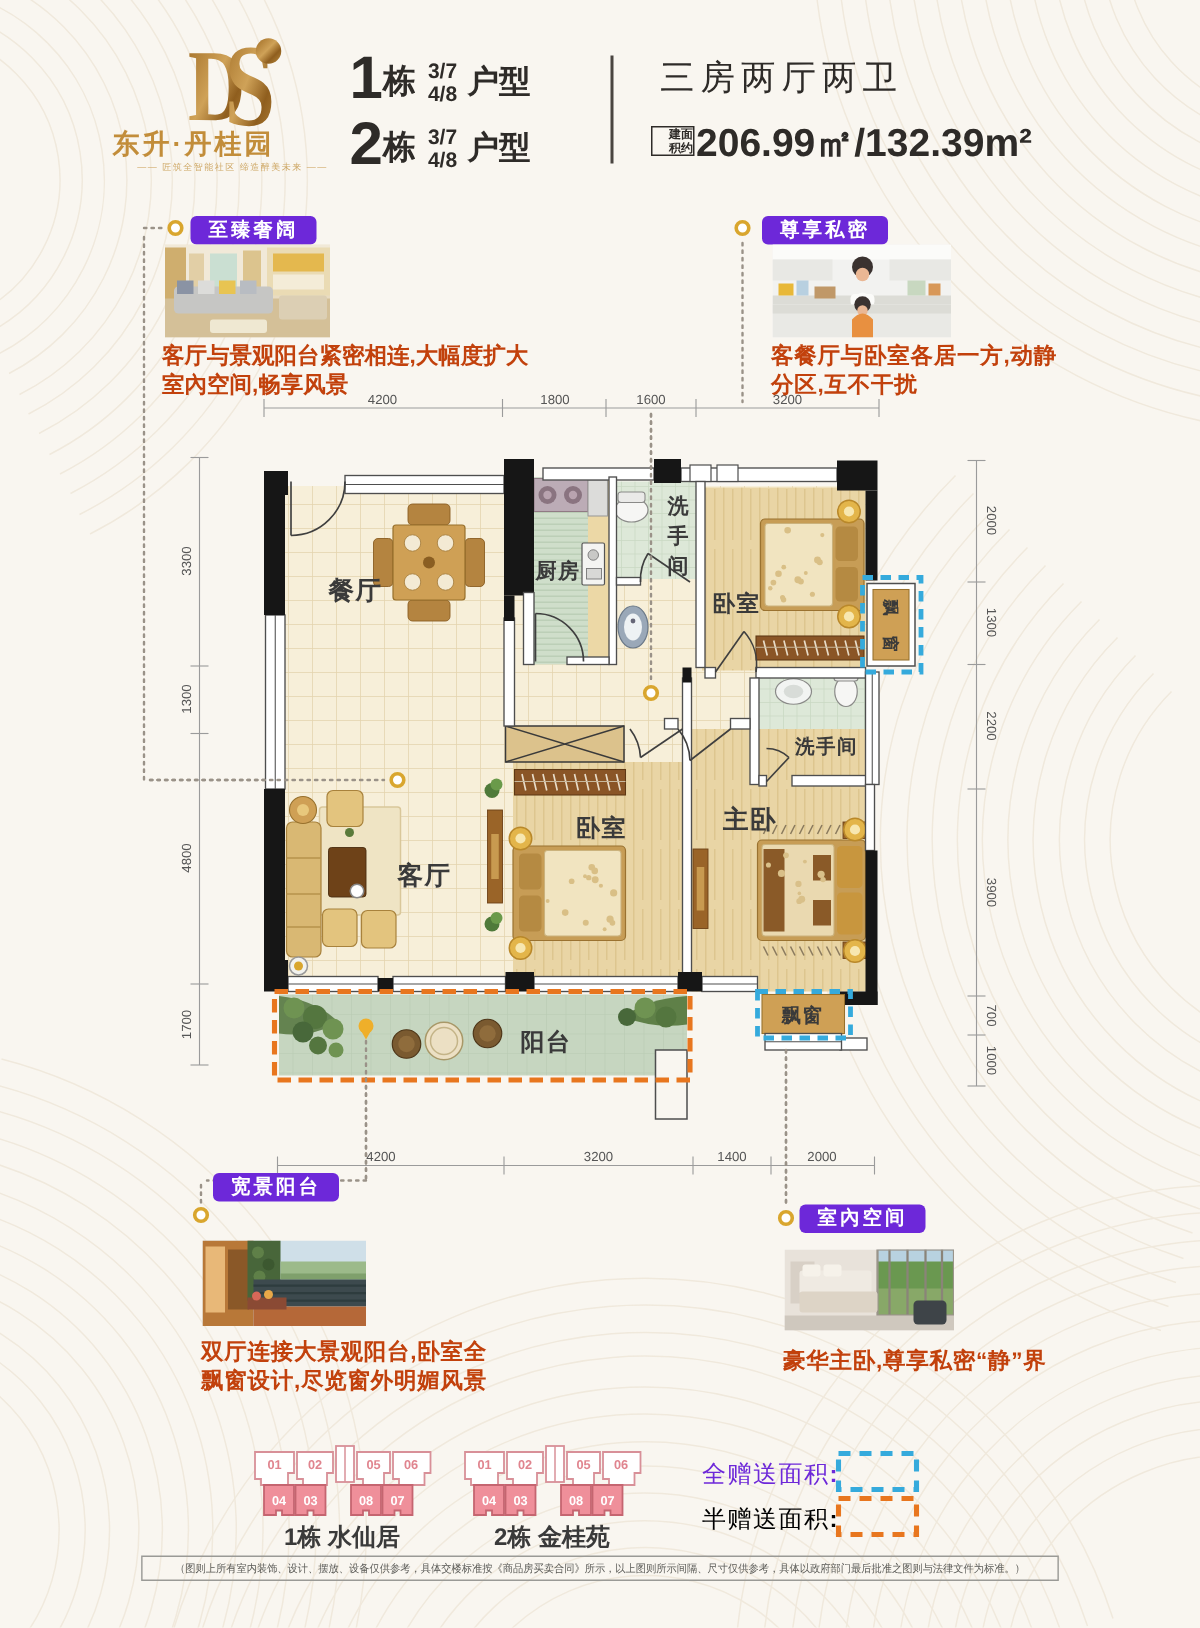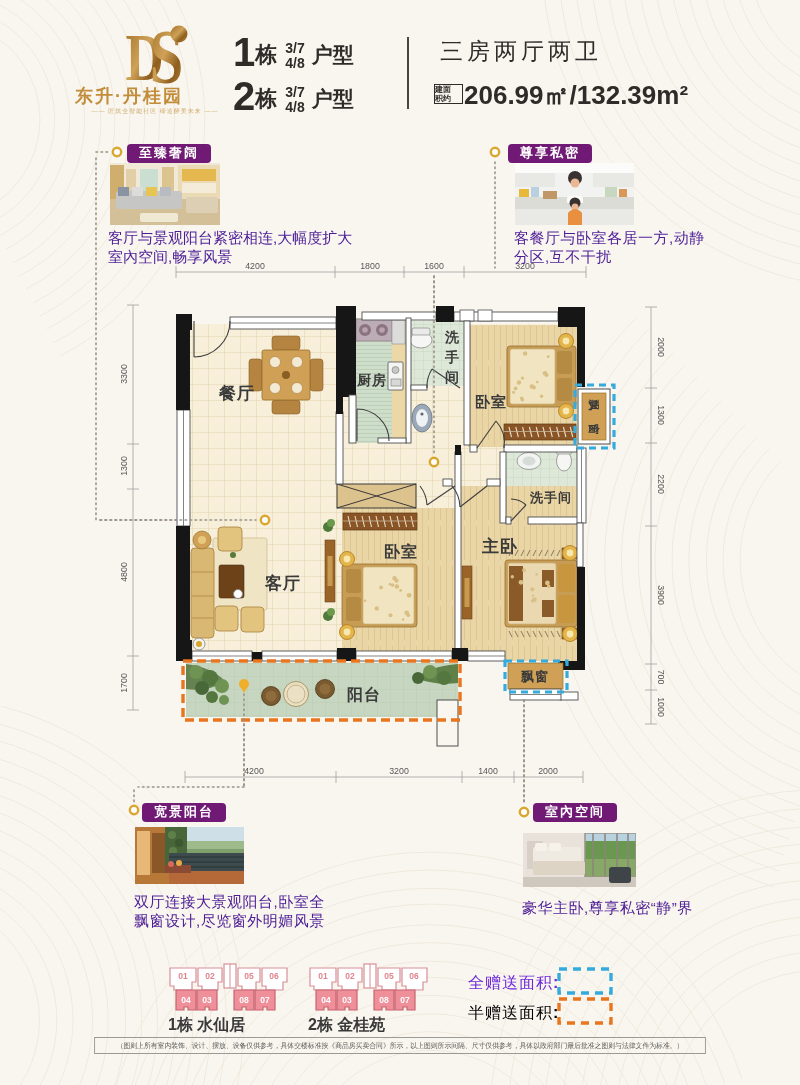--- a/index.html
+++ b/index.html
@@ -1,18 +1,18 @@
 <!DOCTYPE html>
 <html><head><meta charset="utf-8">
 <style>
 html,body{margin:0;padding:0;}
 body{width:800px;height:1085px;background:#f9f6f0;font-family:"Liberation Sans",sans-serif;overflow:hidden;position:relative;}
 .abs{position:absolute;}
-.lbl{position:absolute;background:#701a75;color:#fff;font-weight:bold;font-size:13px;letter-spacing:2px;border-radius:4px;padding:1px 12px 2px;line-height:16px;}
-.para{position:absolute;color:#4c1d95;font-weight:normal;font-size:15px;line-height:19px;letter-spacing:0.5px;}
+.lbl{position:absolute;background:#6d28d9;color:#fff;font-weight:bold;font-size:13px;letter-spacing:2px;border-radius:4px;padding:1px 12px 2px;line-height:16px;}
+.para{position:absolute;color:#c2410c;font-weight:bold;font-size:15px;line-height:19px;letter-spacing:0.5px;}
 </style></head>
 <body>
 <svg class="abs" style="left:0;top:0" width="800" height="1085" viewBox="0 0 800 1085">
     <defs>
 <pattern id="tile" width="16" height="16" patternUnits="userSpaceOnUse">
         <rect width="16" height="16" fill="#f7efd9"></rect>
         <path d="M16 0H0V16" fill="none" stroke="#e4d4ae" stroke-width="1"></path>
       </pattern>
 <pattern id="wood" width="12" height="40" patternUnits="userSpaceOnUse">
         <rect width="12" height="40" fill="#e9d5a5"></rect>
@@ -472,21 +472,21 @@
 <text x="70" y="65" font-family="Liberation Serif,serif" font-size="78" font-weight="bold" fill="url(#goldg)">S</text>
     </g>
 <circle cx="84" cy="16" r="8.5" fill="url(#goldg)"></circle>
 </svg>
 <div class="abs" style="left:75px;top:84px;width:160px;text-align:left;font-size:18px;font-weight:bold;color:#c28d3a;letter-spacing:2px">东升·丹桂园</div>
 <div class="abs" style="left:75px;top:107px;width:160px;text-align:center;font-size:6px;color:#cfa968;letter-spacing:1px;white-space:nowrap">—— 匠筑全智能社区 缔造醉美未来 ——</div>
 <div class="abs" style="left:233px;top:30px;width:175px;color:#2e2b28;white-space:nowrap"><span style="font-size:40px;font-weight:bold;vertical-align:-4px">1</span><span style="font-size:22px;font-weight:bold">栋</span><span style="display:inline-block;vertical-align:-6px;text-align:center;font-size:14px;font-weight:bold;line-height:15px;margin-left:8px">3/7<br>4/8</span><span style="font-size:21px;font-weight:bold;margin-left:7px">户型</span></div>
 <div class="abs" style="left:233px;top:74px;width:175px;color:#2e2b28;white-space:nowrap"><span style="font-size:40px;font-weight:bold;vertical-align:-4px">2</span><span style="font-size:22px;font-weight:bold">栋</span><span style="display:inline-block;vertical-align:-6px;text-align:center;font-size:14px;font-weight:bold;line-height:15px;margin-left:8px">3/7<br>4/8</span><span style="font-size:21px;font-weight:bold;margin-left:7px">户型</span></div>
 <div class="abs" style="left:407px;top:37px;width:2px;height:72px;background:#4a4540"></div>
 <div class="abs" style="left:440px;top:36px;font-size:23px;font-weight:normal;color:#2e2b28;letter-spacing:4px;white-space:nowrap">三房两厅两卫</div>
-<div class="abs" style="left:434px;top:84px;width:27px;height:17px;border:1px solid #2e2b28;color:#2e2b28;font-size:8px;font-weight:bold;line-height:8.5px;text-align:left;padding-top:1px">建面<br>积约</div>
+<div class="abs" style="left:434px;top:84px;width:27px;height:17px;border:1px solid #2e2b28;color:#2e2b28;font-size:8px;font-weight:bold;line-height:8.5px;text-align:right;padding-top:1px">建面<br>积约</div>
 <div class="abs" style="left:464px;top:78px;font-size:26px;font-weight:bold;color:#2e2b28;white-space:nowrap">206.99㎡/132.39m²</div>
 <div class="lbl" style="left:127px;top:144px">至臻奢阔</div>
 <div class="lbl" style="left:508px;top:144px">尊享私密</div>
 <svg class="abs" style="left:110px;top:163px" width="110" height="62" viewBox="0 0 110 62">
 <rect width="110" height="62" fill="#e9dcc2"></rect>
 <rect x="0" y="0" width="110" height="30" fill="#f1e9d8"></rect>
 <rect x="0" y="2" width="14" height="40" fill="#cfae6e"></rect>
     <rect x="16" y="6" width="10" height="30" fill="#e2cfa6"></rect>
 <rect x="30" y="6" width="18" height="24" fill="#cadfd2"></rect>
     <rect x="52" y="4" width="12" height="28" fill="#dcc48e"></rect>
@@ -518,21 +518,21 @@
 <path d="M52 40q8 -16 16 0z" fill="#fbfbf9"></path>
     <rect x="52" y="33" width="16" height="8" rx="3" fill="#fbfbf9"></rect>
 <rect x="0" y="40" width="119" height="6" fill="#dcdcd6"></rect>
 <circle cx="60" cy="40" r="5.5" fill="#3a3230"></circle>
     <circle cx="60" cy="44" r="3.5" fill="#eab794"></circle>
 <path d="M53 50q7 -8 14 0v12h-14z" fill="#e89040"></path>
 <rect x="28" y="28" width="14" height="8" fill="#c09868"></rect>
 </svg>
 <div class="para" style="left:108px;top:228px;width:265px;letter-spacing:0">客厅与景观阳台紧密相连,大幅度扩大<br>室內空间,畅享风景</div>
 <div class="para" style="left:514px;top:228px;width:215px">客餐厅与卧室各居一方,动静<br>分区,互不干扰</div>
-<div class="lbl" style="left:142px;top:803px">宽景阳台</div>
+<div class="lbl" style="left:142px;top:782px">宽景阳台</div>
 <div class="lbl" style="left:533px;top:803px">室內空间</div>
 <svg class="abs" style="left:135px;top:827px" width="109" height="57" viewBox="0 0 109 57">
 <rect width="109" height="57" fill="#cfdfe8"></rect>
 <rect x="0" y="0" width="34" height="57" fill="#b87838"></rect>
 <rect x="2" y="4" width="13" height="44" fill="#e8b878"></rect>
     <rect x="17" y="6" width="14" height="40" fill="#8a5828"></rect>
 <rect x="30" y="0" width="22" height="40" fill="#48663a"></rect>
 <circle cx="37" cy="8" r="4" fill="#5f8048"></circle>
     <circle cx="44" cy="16" r="4" fill="#3c5830"></circle>
     <circle cx="38" cy="24" r="4" fill="#5f8048"></circle>
@@ -596,20 +596,20 @@
     <text x="106" y="19" font-size="8.5" font-weight="bold" fill="#e0848e" text-anchor="middle">06</text>
     <path d="M8 30 h20 v20 h-8 v-3 h-4 v3 h-8 z" fill="#ef8f9a" stroke="#c56570" stroke-width="1.2"></path>
     <text x="18" y="43" font-size="8.5" font-weight="bold" fill="#fff" text-anchor="middle">04</text>
     <path d="M29 30 h20 v20 h-8 v-3 h-4 v3 h-8 z" fill="#ef8f9a" stroke="#c56570" stroke-width="1.2"></path>
     <text x="39" y="43" font-size="8.5" font-weight="bold" fill="#fff" text-anchor="middle">03</text>
     <path d="M66 30 h20 v20 h-8 v-3 h-4 v3 h-8 z" fill="#ef8f9a" stroke="#c56570" stroke-width="1.2"></path>
     <text x="76" y="43" font-size="8.5" font-weight="bold" fill="#fff" text-anchor="middle">08</text>
     <path d="M87 30 h20 v20 h-8 v-3 h-4 v3 h-8 z" fill="#ef8f9a" stroke="#c56570" stroke-width="1.2"></path>
     <text x="97" y="43" font-size="8.5" font-weight="bold" fill="#fff" text-anchor="middle">07</text>
   </svg>
-<div class="abs" style="left:168px;top:1015px;width:120px;font-size:16px;font-weight:bold;color:#3a3a3a">1栋 水仙居</div>
-<div class="abs" style="left:308px;top:1015px;width:120px;text-align:left;font-size:16px;font-weight:bold;color:#3a3a3a">2栋 金桂苑</div>
+<div class="abs" style="left:168px;top:1015px;width:120px;text-align:center;font-size:16px;font-weight:bold;color:#3a3a3a">1栋 水仙居</div>
+<div class="abs" style="left:308px;top:1015px;width:120px;text-align:center;font-size:16px;font-weight:bold;color:#3a3a3a">2栋 金桂苑</div>
 <div class="abs" style="left:468px;top:973px;font-size:16px;color:#6d28d9;letter-spacing:1px">全赠送面积<span style="font-weight:bold">:</span></div>
 <div class="abs" style="left:468px;top:1003px;font-size:16px;color:#000000;letter-spacing:1px">半赠送面积<span style="font-weight:bold">:</span></div>
 <svg class="abs" style="left:556px;top:966px" width="64" height="62" viewBox="0 0 64 62">
     <rect x="3" y="3" width="52" height="24" fill="none" stroke="#35aadc" stroke-width="3.4" stroke-dasharray="8 6"></rect>
     <rect x="3" y="33" width="52" height="24" fill="none" stroke="#e8761e" stroke-width="3.4" stroke-dasharray="8 6"></rect>
   </svg>
 <div class="abs" style="left:78px;top:1037px;width:642px;height:15px;border:1px solid #9a9a96;text-align:center;font-size:7.2px;color:#5a5a56;transform:scale(0.95,1);transform-origin:center;line-height:15px;letter-spacing:0;white-space:nowrap">（图则上所有室内装饰、设计、摆放、设备仅供参考，具体交楼标准按《商品房买卖合同》所示，以上图则所示间隔、尺寸仅供参考，具体以政府部门最后批准之图则与法律文件为标准。）</div>
 </body></html>

